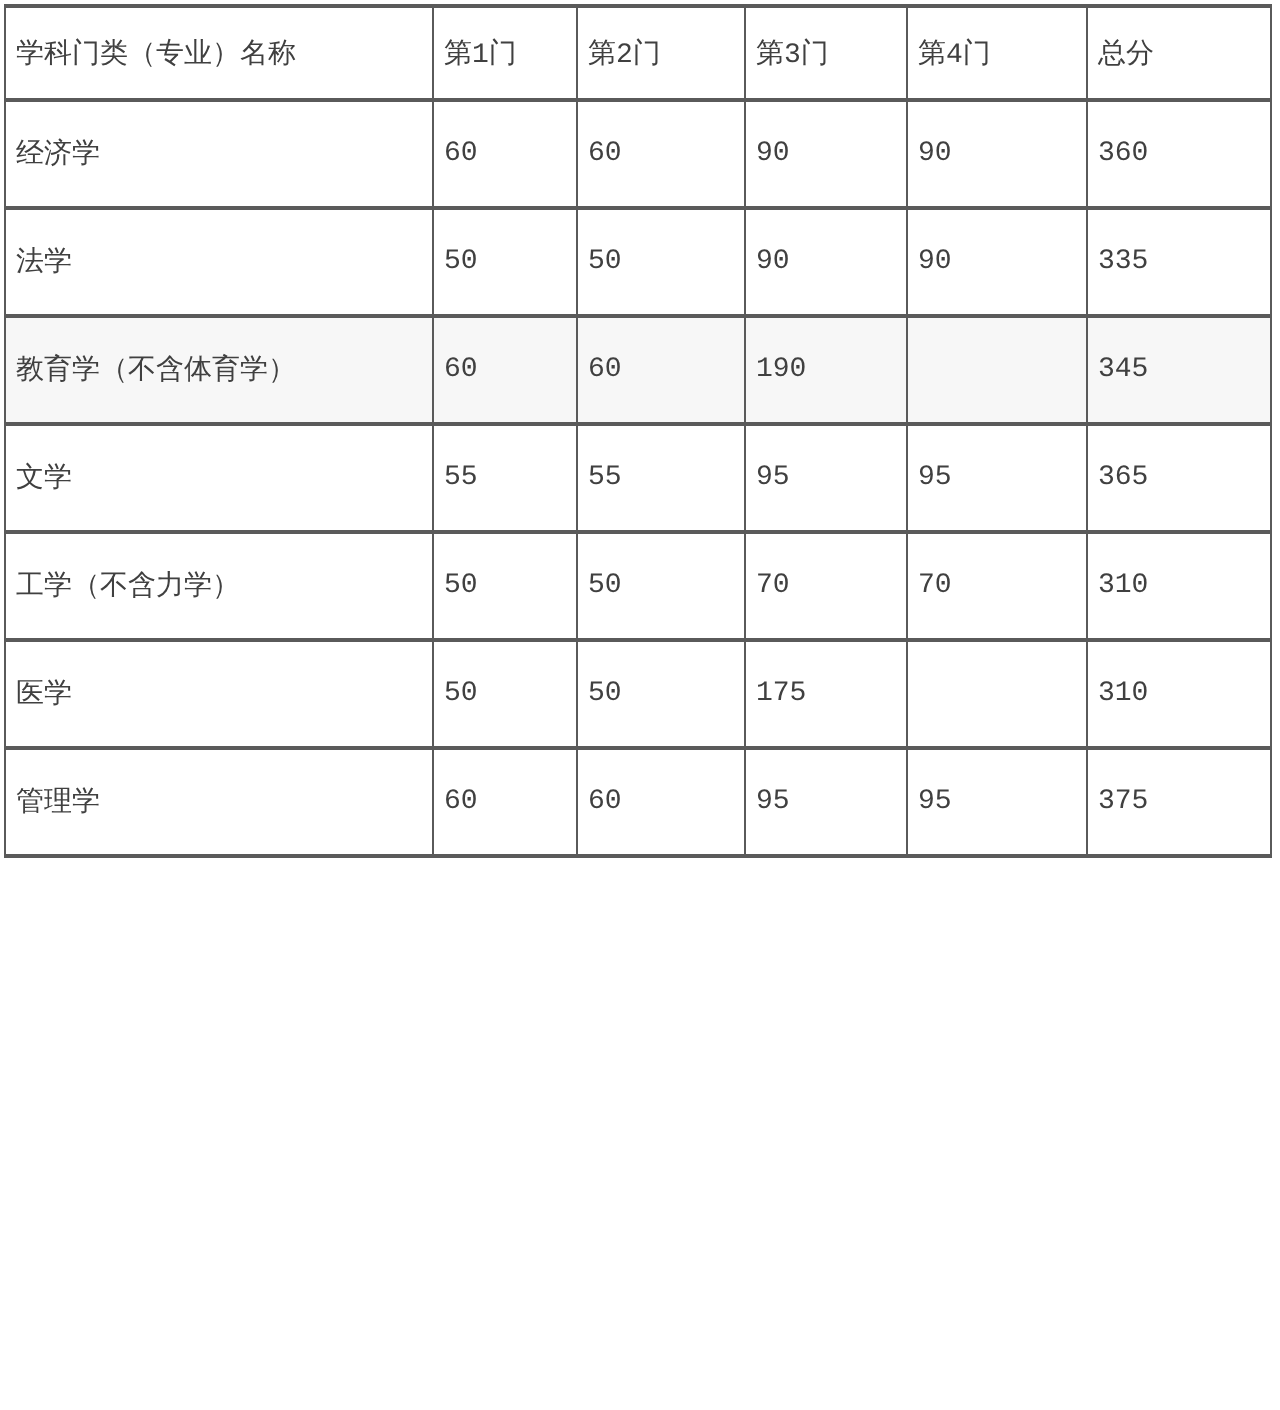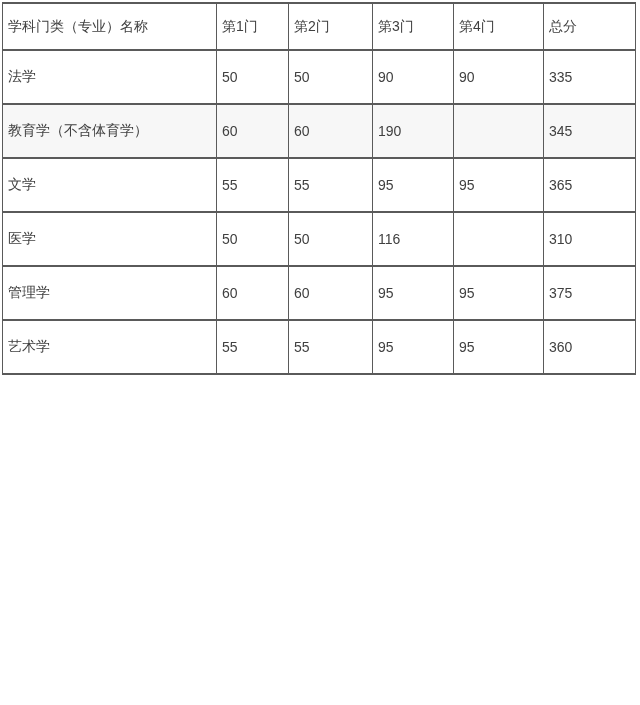--- a/index.html
+++ b/index.html
@@ -7,20 +7,21 @@
     padding: 0;
     background: #ffffff;
     font-family: "Liberation Sans", sans-serif;
   }
   .page {
     width: 640px;
     height: 705px;
     background: #fff;
     overflow: hidden;
     box-sizing: border-box;
+    font-family: Liberation Mono, monospace;
   }
   table.score-table {
     border-collapse: collapse;
     table-layout: fixed;
     margin: 2px 0 0 2px;
     width: 633px;
     color: var(--text-color, #404040);
     font-size: 14px;
   }
   table.score-table th,
@@ -65,20 +66,28 @@
         <th>学科门类（专业）名称</th>
         <th>第1门</th>
         <th>第2门</th>
         <th>第3门</th>
         <th>第4门</th>
         <th>总分</th>
       </tr>
     </thead>
     <tbody>
         <tr>
+          <td>经济学</td>
+          <td>60</td>
+          <td>60</td>
+          <td>90</td>
+          <td>90</td>
+          <td>360</td>
+        </tr>
+        <tr>
           <td>法学</td>
           <td>50</td>
           <td>50</td>
           <td>90</td>
           <td>90</td>
           <td>335</td>
         </tr>
         <tr class="hl">
           <td>教育学（不含体育学）</td>
           <td>60</td>
@@ -89,38 +98,38 @@
         </tr>
         <tr>
           <td>文学</td>
           <td>55</td>
           <td>55</td>
           <td>95</td>
           <td>95</td>
           <td>365</td>
         </tr>
         <tr>
+          <td>工学（不含力学）</td>
+          <td>50</td>
+          <td>50</td>
+          <td>70</td>
+          <td>70</td>
+          <td>310</td>
+        </tr>
+        <tr>
           <td>医学</td>
           <td>50</td>
           <td>50</td>
-          <td>116</td>
+          <td>175</td>
           <td></td>
           <td>310</td>
         </tr>
         <tr>
           <td>管理学</td>
           <td>60</td>
           <td>60</td>
           <td>95</td>
           <td>95</td>
           <td>375</td>
         </tr>
-        <tr>
-          <td>艺术学</td>
-          <td>55</td>
-          <td>55</td>
-          <td>95</td>
-          <td>95</td>
-          <td>360</td>
-        </tr>
       </tbody>
   </table>
 </div>
 
 </body></html>

